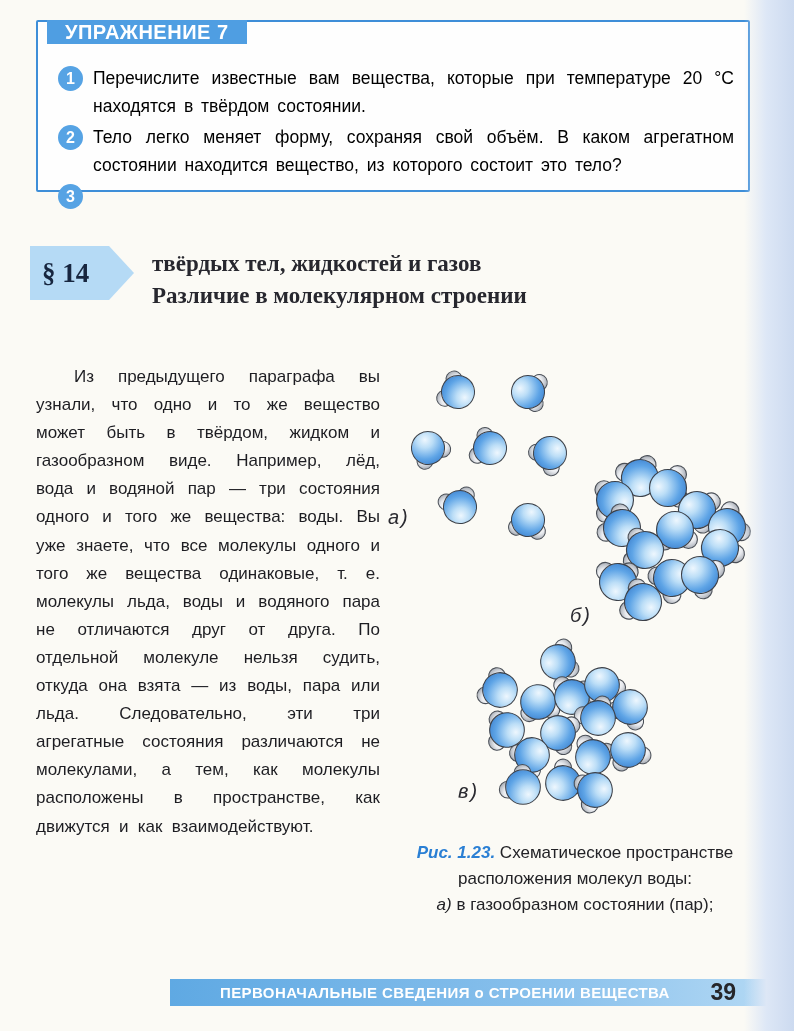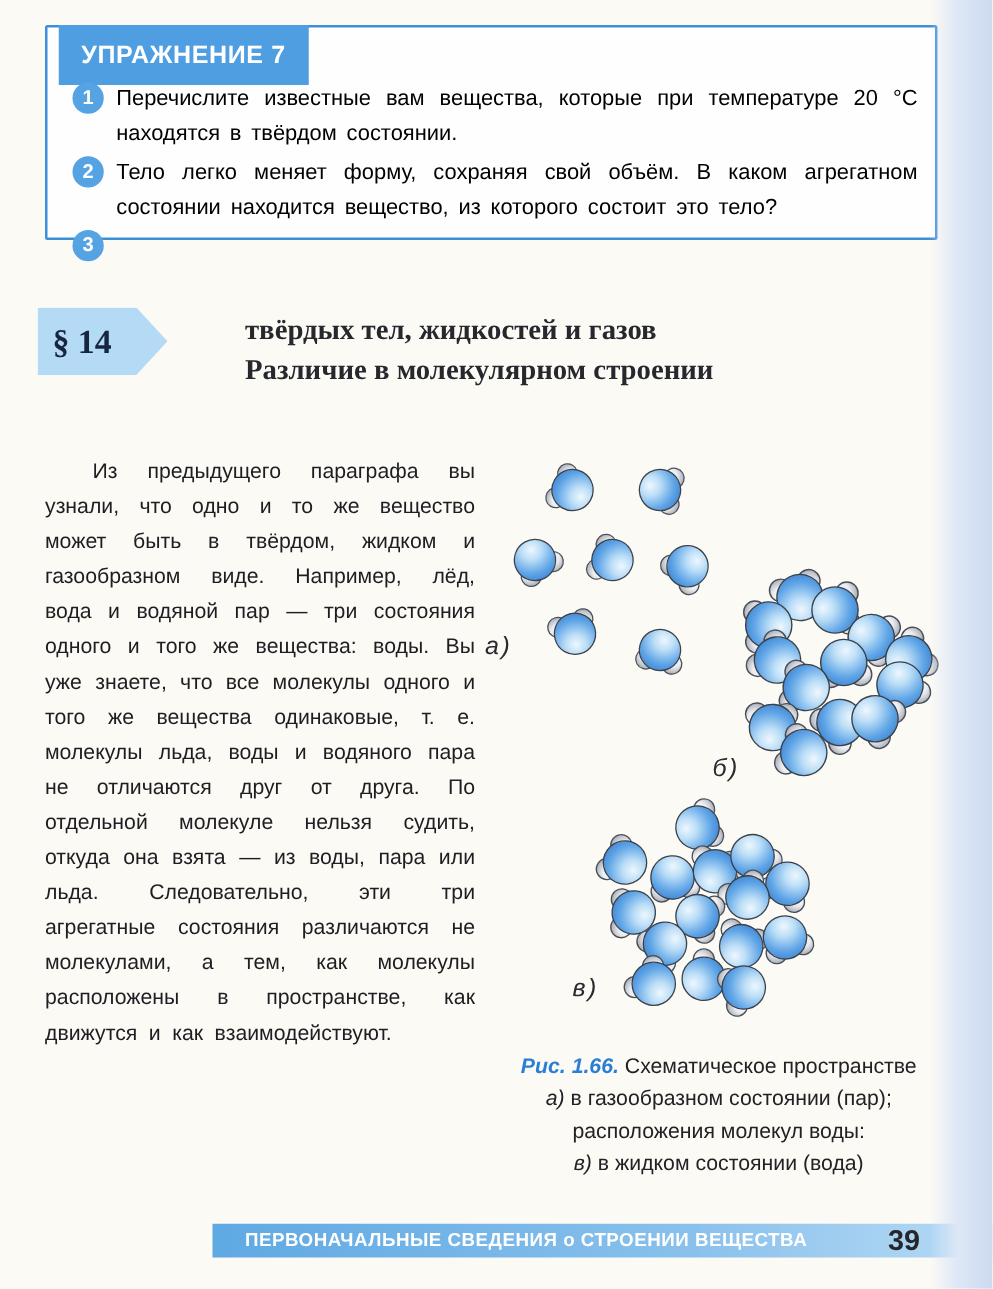--- a/index.html
+++ b/index.html
@@ -15,39 +15,39 @@
     background:linear-gradient(to right, rgba(213,224,242,0) 0%, #dde7f6 45%, #ccdaf0 100%);
     z-index:5;pointer-events:none;
   }
   
   .exercise-box{
     position:absolute;left:36px;top:20px;width:714px;height:172px;
     background:#fefefe;border:2px solid #3e8ed8;border-radius:2px;
     box-sizing:border-box;
   }
   .exercise-tab{
-    position:absolute;left:9px;top:-2px;height:48px;min-width:200px;
+    position:absolute;left:9px;top:-2px;height:24px;min-width:200px;
     background:#4f9ee2;color:#ffffff;
     font-size:20px;font-weight:bold;letter-spacing:0.5px;
     display:flex;align-items:center;padding:0 18px;box-sizing:border-box;
   }
   .exercise-items{position:absolute;left:20px;top:42px;right:14px;}
   .ex-item{display:flex;align-items:flex-start;margin-bottom:3px;}
   .num-badge{
     flex:0 0 auto;width:25px;height:25px;border-radius:50%;
     background:#56a3e4;color:#ffffff;font-size:16px;font-weight:bold;
     display:flex;align-items:center;justify-content:center;
     margin:2px 10px 0 0;
   }
   .ex-text{
     font-size:17.5px;line-height:28px;text-align:justify;
     word-spacing:3px;color:#000000;
   }
   
-  .section-head{position:absolute;left:30px;top:246px;display:flex;align-items:flex-start;gap:44px;}
+  .section-head{position:absolute;left:30px;top:246px;display:flex;align-items:flex-start;}
   .section-badge{
     position:relative;width:104px;height:54px;
     background:#b5daf5;
     clip-path:polygon(0 0, 76% 0, 100% 50%, 76% 100%, 0 100%);
     display:flex;align-items:center;justify-content:flex-start;
     padding-left:12px;box-sizing:border-box;
     font-family:"Liberation Serif", serif;font-weight:bold;font-size:27px;color:#17263f;
     filter:drop-shadow(3px 4px 0 rgba(140,170,205,.45));
   }
   .section-title{
@@ -89,21 +89,21 @@
   .caption .fig-ref{color:#2a7fd4;font-weight:bold;font-style:italic;}
   .caption .marker{font-style:italic;}
   
   .footer-bar{
     position:absolute;left:170px;top:979px;right:0;height:27px;
     background:linear-gradient(90deg, #5fa9e3 0%, #8ac1ec 62%, #b7dbf5 100%);
     display:flex;align-items:center;z-index:4;
   }
   .footer-label{
     color:#ffffff;font-weight:bold;font-size:15px;letter-spacing:0.4px;
-    padding-left:26px;white-space:nowrap;
+    padding-left:26px;white-space:nowrap;margin-left:24px;
   }
   .footer-page{
     position:absolute;right:58px;top:0;height:27px;display:flex;align-items:center;
     color:#26262a;font-weight:bold;font-size:23px;
   }
 </style>
 </head>
 <body>
 
 <div class="edge-band"></div>
@@ -313,30 +313,26 @@
     </div>
     <div class="mol" style="left: 196px; top: 411px; transform: rotate(120deg) scale(1.05);">
       <span class="h h1"></span>
       <span class="h h2"></span>
       <span class="o"></span>
     </div>
   </div>
 
 <div class="caption">
   <div>
-    <span class="fig-ref">Рис. 1.66.</span>
+    <span class="fig-ref">Рис. 1.23.</span>
     <span>Схематическое пространстве</span>
   </div>
+  <div>расположения молекул воды:</div>
   <div>
     <span class="marker">а)</span>
     <span>в газообразном состоянии (пар);</span>
   </div>
-  <div>расположения молекул воды:</div>
-  <div>
-    <span class="marker">в)</span>
-    <span>в жидком состоянии (вода)</span>
-  </div>
 </div>
 
 <div class="footer-bar">
   <span class="footer-label">ПЕРВОНАЧАЛЬНЫЕ СВЕДЕНИЯ о СТРОЕНИИ ВЕЩЕСТВА</span>
   <span class="footer-page">39</span>
 </div>
 
 </body></html>

